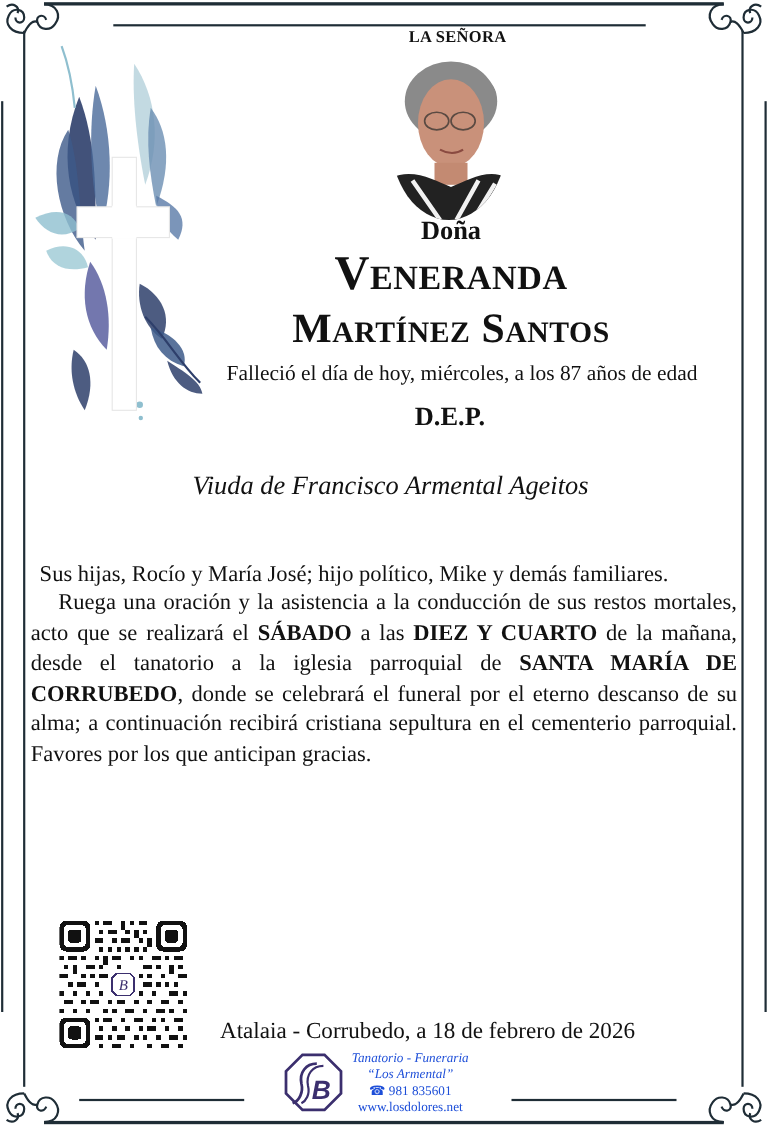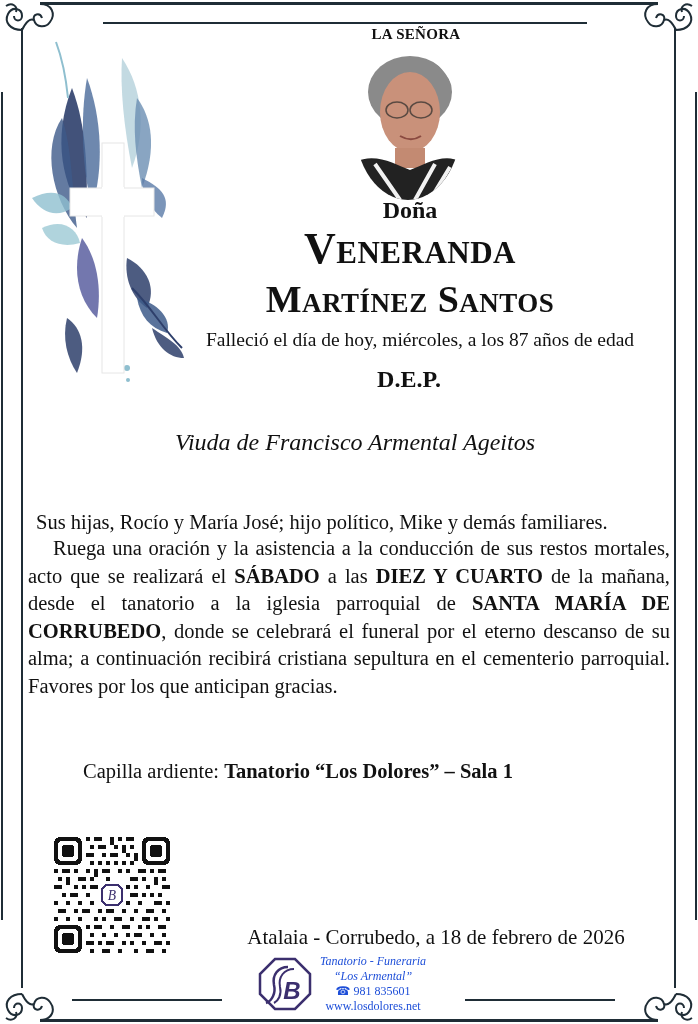--- a/index.html
+++ b/index.html
@@ -20,21 +20,21 @@
   #viuda { left: 40px; width: 630px; top: 429px; font-size: 24px; font-style: italic; text-align: center; }
   .para { left: 28px; width: 642px; font-size: 20.5px; line-height: 27.5px; text-align: justify; }
   #hijas { top: 462px; text-indent: 8px; margin-top: 47px; }
   #ruega { top: 535px; text-indent: 25px; }
 
   #capilla { left: 40px; width: 630px; top: 758px; font-size: 20.5px; line-height: 27.5px; }
   #capilla .row1 { padding-left: 43px; }
   #capilla .row2 { padding-left: 344px; font-weight: bold; }
   #capilla .row3 { padding-left: 224px; font-weight: bold; }
 
-  #fecha { left: 200px; width: 472px; top: 925px; font-size: 21px; text-align: center; white-space: nowrap; }
+  #fecha { left: 200px; width: 472px; top: 925px; font-size: 21px; text-align: left; white-space: nowrap; }
 
   
   #fun-logo { left: 258px; top: 957px; width: 54px; height: 54px; }
   #fun-text { left: 306px; width: 134px; top: 954px; font-size: 12px; line-height: 15px; text-align: center; color: #1d4ed8; }
   #fun-text .it { font-style: italic; }
 
   
   #photo { left: 355px; top: 52px; width: 106px; height: 148px; }
   
   #cross-art { left: 32px; top: 28px; width: 160px; height: 370px; }
@@ -155,21 +155,20 @@
 <div id="name2" class="abs nm">Martínez Santos</div>
 <div id="fallecio" class="abs">Falleció el día de hoy, miércoles, a los 87 años de edad</div>
 <div id="dep" class="abs">D.E.P.</div>
 
 <div id="viuda" class="abs">Viuda de Francisco Armental Ageitos</div>
 <div id="hijas" class="abs para">Sus hijas, Rocío y María José; hijo político, Mike y demás familiares.</div>
 
 <div id="ruega" class="abs para"><span>Ruega una oración y la asistencia a la conducción de sus restos mortales, acto que se realizará el </span><b>SÁBADO</b><span> a las </span><b>DIEZ Y CUARTO</b><span> de la mañana, desde el tanatorio a la iglesia parroquial de </span><b>SANTA MARÍA DE CORRUBEDO</b><span>, donde se celebrará el funeral por el eterno descanso de su alma; a continuación recibirá cristiana sepultura en el cementerio parroquial. Favores por los que anticipan gracias.</span></div>
 
 <div id="capilla" class="abs">
-  <div class="row1"><span>Capilla ardiente: </span><b>Tanatorio “Los Dolores” – Sala 1</b></div>
 </div>
 
 <svg id="qr" class="abs" viewBox="0 0 29 29" shape-rendering="crispEdges">
   <rect width="29" height="29" fill="#fff"></rect>
   <g fill="#111">
 
     <rect x="0" y="0" width="7" height="7" rx="1.5"></rect>
       <rect x="1" y="1" width="5" height="5" rx="1" fill="#fff"></rect>
       <rect x="2" y="2" width="3" height="3" rx="0.8"></rect>
     <rect x="22" y="0" width="7" height="7" rx="1.5"></rect>

